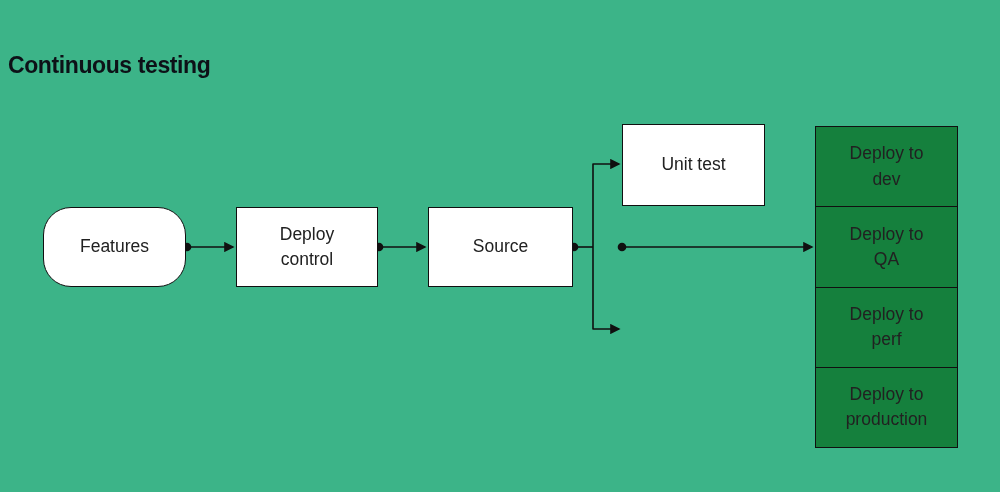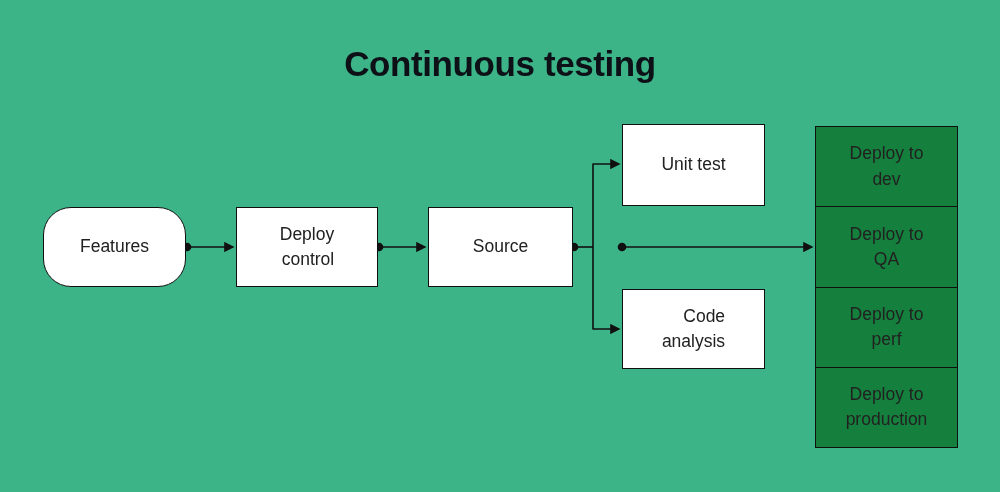--- a/index.html
+++ b/index.html
@@ -8,42 +8,41 @@
     width: 1000px;
     height: 492px;
     background: #3cb488;
     font-family: "Liberation Sans", sans-serif;
     overflow: hidden;
   }
   .title {
     position: absolute;
     left: 0; right: 0;
     top: 44px;
-    margin: 0;
-    text-align: center;
-    font-size: 35px;
+    margin: 8px;
+    font-size: 23px;
     font-weight: 800;
     letter-spacing: -0.4px;
     color: #0d1117;
   }
   .connectors {
     position: absolute;
     left: 0; top: 0;
     width: 1000px; height: 492px;
     pointer-events: none;
   }
   .node {
     position: absolute;
     box-sizing: border-box;
     background: #ffffff;
     border: 1.5px solid #101010;
     display: flex;
     align-items: center;
     justify-content: center;
-    text-align: right;
+    text-align: center;
     font-size: 17.5px;
     line-height: 1.45;
     color: #212121;
     white-space: pre-line;
   }
   .node-features       { left: 43px;  top: 207px; width: 143px; height: 80px; border-radius: 28px; }
   .node-source-control { left: 236px; top: 207px; width: 142px; height: 80px; }
   .node-build          { left: 428px; top: 207px; width: 145px; height: 80px; }
   .node-unit-test      { left: 622px; top: 124px; width: 143px; height: 82px; }
   .node-code-analysis  { left: 622px; top: 289px; width: 143px; height: 80px; }
@@ -110,24 +109,20 @@
   </div>
 
   <div class="node node-build">
     <span>Source</span>
   </div>
 
   <div class="node node-unit-test">
     <span>Unit test</span>
   </div>
 
-  <div class="node node-code-analysis">
-    <span>Code
-analysis</span>
-  </div>
 
   <div class="deploy-stack">
     <div class="cell">
       <span>Deploy to
 dev</span>
     </div>
     <div class="cell">
       <span>Deploy to
 QA</span>
     </div>

